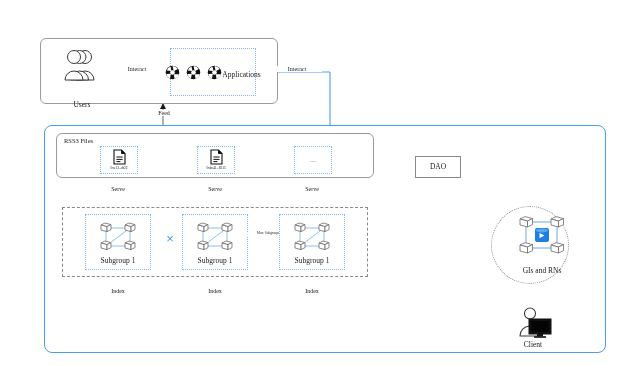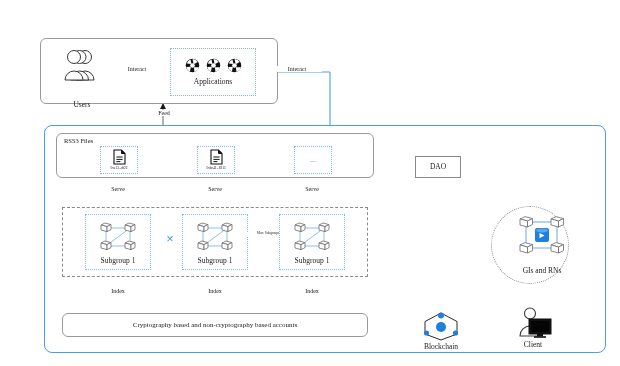--- a/index.html
+++ b/index.html
@@ -108,21 +108,21 @@
         <path d="M20 32 a9 9 0 0 1 18 0 z"></path>
         <circle cx="23.5" cy="9" r="6.5"></circle>
         <path d="M14.5 32 a9 9 0 0 1 18 0 z"></path>
         <circle cx="18" cy="9" r="6.5"></circle>
         <path d="M9 32 a9 9 0 0 1 18 0 z"></path>
       </g>
     </svg>
     <div class="lbl" style="margin-top:13px;">Users</div>
   </div>
 
-  <div class="abs dotted-blue flex-c" style="left:170px;top:48px;width:86px;height:48px;flex-direction:column;">
+  <div class="abs dotted-blue flex-c" style="left:170px;top:48px;width:86px;height:48px;flex-direction:row;">
     <div style="display:flex;gap:6px;align-items:center;">
       <svg width="15" height="15" viewBox="0 0 20 20">
         <circle cx="10" cy="10" r="9" fill="#111"></circle>
         <circle cx="10" cy="10" r="3.1" fill="#fff"></circle>
         <path d="M10 1.2 A8.8 8.8 0 0 1 17 5.2 L11.6 8.3 z" fill="#fff"></path>
         <path d="M18.6 12.4 A8.8 8.8 0 0 1 12.6 18.6 L11.9 12.4 z" fill="#fff"></path>
         <path d="M6.6 18.4 A8.8 8.8 0 0 1 1.6 12 L7.8 11.8 z" fill="#fff"></path>
         <path d="M2.3 7.2 A8.8 8.8 0 0 1 7.4 2 L8.6 8 z" fill="#fff"></path>
       </svg>
       <svg width="15" height="15" viewBox="0 0 20 20">
@@ -297,23 +297,20 @@
           </g>
       </g>
     </svg>
     <div class="lbl" style="margin-top:2px;">Subgroup 1</div>
   </div>
 
   <div class="abs lbl-sm" style="left:96px;top:288px;width:44px;background:#fff;">Index</div>
   <div class="abs lbl-sm" style="left:193px;top:288px;width:44px;background:#fff;">Index</div>
   <div class="abs lbl-sm" style="left:290px;top:288px;width:44px;background:#fff;">Index</div>
 
-  <div class="abs gray-box flex-c" style="left:62px;top:313px;width:306px;height:24px;">
-    <div class="lbl" style="font-size:7px;">Cryptography based and non-cryptography based accounts</div>
-  </div>
 
   <div class="abs gray-box-sq flex-c" style="left:415px;top:156px;width:46px;height:22px;">
     <div class="lbl">DAO</div>
   </div>
 
   <div class="abs dotted-circle" style="left:491px;top:206px;width:78px;height:78px;"></div>
   <div class="abs" style="left:510px;top:212px;width:64px;height:66px;">
     <svg width="64" height="50" viewBox="0 0 64 50">
       <g stroke="#5d9fe0" stroke-width="0.9" fill="none">
         <rect x="16" y="10" width="31" height="26"></rect>
@@ -342,34 +339,20 @@
       </g>
       <g>
         <rect x="25" y="16" width="14" height="14" rx="2" fill="#1f7fe0"></rect>
         <ellipse cx="32" cy="18.4" rx="6" ry="2" fill="#57a8f0"></ellipse>
         <path d="M29.5 21 l5 2.6 l-5 2.6 z" fill="#fff"></path>
       </g>
     </svg>
     <div class="lbl" style="margin-top:1px;">GIs and RNs</div>
   </div>
 
-  <div class="abs" style="left:414px;top:310px;width:54px;height:44px;">
-    <svg width="54" height="32" viewBox="0 0 54 32" style="display:block;margin:0 auto;">
-      <g stroke="#2b2b2b" stroke-width="1" fill="#fff">
-        <path d="M27 3 L43 11.5 V24 L27 30 L11 24 V11.5 Z"></path>
-      </g>
-      <g fill="#1f7fe0">
-        <circle cx="27" cy="5.5" r="3"></circle>
-        <circle cx="27" cy="17" r="5"></circle>
-        <circle cx="12.5" cy="23" r="2.6"></circle>
-        <circle cx="41.5" cy="23" r="2.6"></circle>
-      </g>
-    </svg>
-    <div class="lbl" style="margin-top:1px;">Blockchain</div>
-  </div>
 
   <div class="abs" style="left:508px;top:306px;width:50px;height:46px;">
     <svg width="50" height="34" viewBox="0 0 50 34" style="display:block;margin:0 auto;">
       <g stroke="#3a3a3a" fill="#fff" stroke-width="1.1">
         <circle cx="22" cy="7.5" r="5.5"></circle>
         <path d="M12 30 a10 10 0 0 1 20 0 z"></path>
       </g>
       <g>
         <rect x="21" y="13" width="22" height="15" fill="#111" stroke="#111" stroke-width="1"></rect>
         <rect x="23" y="15" width="18" height="11" fill="#050505"></rect>

